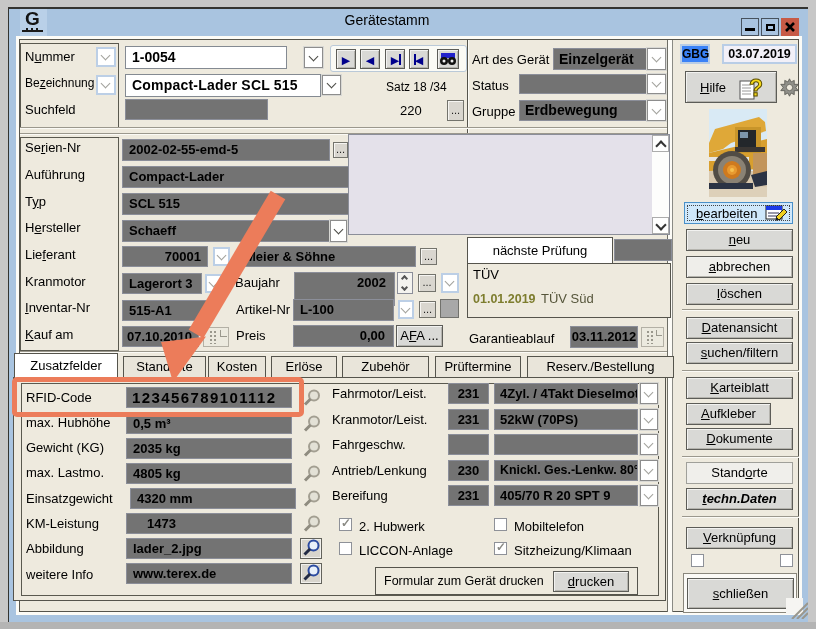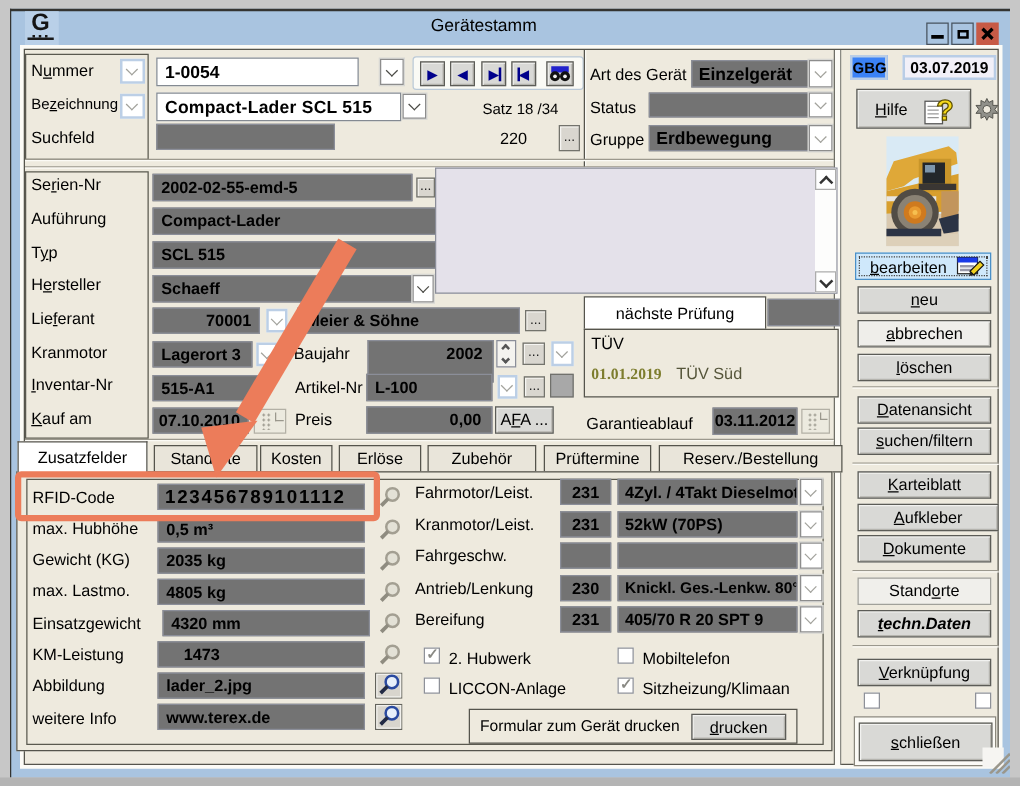--- a/index.html
+++ b/index.html
@@ -170,21 +170,21 @@
     <div style="position:absolute;left:4px;top:6px;width:6px;height:6px;border:solid #333;border-width:2px 0 0 2px;transform:rotate(45deg);"></div>
   </div>
 <div class="a" style="left:652px;top:217px;width:17px;height:17px;background:#fefefe;border:1px solid #acacac;">
     <div style="position:absolute;left:4px;top:3px;width:6px;height:6px;border:solid #333;border-width:0 2px 2px 0;transform:rotate(45deg);"></div>
   </div>
 
 <div class="a" style="left:467px;top:237px;width:146px;height:27px;background:#fff;border:1px solid #55544c;font-size:13px;text-align:center;line-height:25px;">nächste Prüfung</div>
 <div class="a inp" style="left:614px;top:239px;width:58px;height:22px;"></div>
 <div class="a" style="left:467px;top:263px;width:204px;height:55px;border:1px solid #55544c;background:#eeeade;"></div>
 <div class="a lbl" style="left:473px;top:267px;">TÜV</div>
-<div class="a lbl" style="left:473px;top:292px;font-weight:bold;color:#7d7d2e;font-size:12.5px;font-family:Liberation Serif, serif;">01.01.2019</div>
+<div class="a lbl" style="left:473px;top:292px;font-weight:bold;color:#7d7d2e;font-size:12.5px;">01.01.2019</div>
 <div class="a lbl" style="left:541px;top:291px;color:#55553a;">TÜV Süd</div>
 <div class="a lbl" style="left:469px;top:331px;">Garantieablauf</div>
 <div class="a inp" style="left:570px;top:326px;width:68px;height:22px;line-height:20px;text-align:center;">03.11.2012</div>
 <div class="a" style="left:641px;top:327px;width:23px;height:20px;background:#eceadf;border:1px solid #b3b0a5;">
  <div class="a" style="left:4px;top:2px;width:8px;height:14px;background-image:radial-gradient(#9a988d 1px,transparent 1px);background-size:4px 4px;"></div>
  <div class="a" style="left:14px;top:2px;width:6px;height:6px;border-left:1px solid #9a988d;border-bottom:1px solid #9a988d;"></div>
 </div>
 <div class="a sep" style="left:20px;top:351px;width:647px;"></div>
 <div class="a sepw" style="left:20px;top:352px;width:647px;"></div>
 
@@ -356,21 +356,21 @@
 <div class="a btn" style="left:686px;top:229px;width:107px;height:22px;line-height:20px;"><u>n</u>eu</div>
 <div class="a btn" style="left:686px;top:256px;width:107px;background:#efeeea;height:22px;line-height:20px;"><u>a</u>bbrechen</div>
 <div class="a btn" style="left:686px;top:283px;width:107px;height:22px;line-height:20px;"><u>l</u>öschen</div>
 <div class="a sep" style="left:682px;top:309px;width:117px;"></div>
 <div class="a sepw" style="left:682px;top:310px;width:117px;"></div>
 <div class="a btn" style="left:686px;top:317px;width:107px;height:22px;line-height:20px;"><u>D</u>atenansicht</div>
 <div class="a btn" style="left:686px;top:342px;width:107px;height:22px;line-height:20px;"><u>s</u>uchen/filtern</div>
 <div class="a sep" style="left:682px;top:370px;width:117px;"></div>
 <div class="a sepw" style="left:682px;top:371px;width:117px;"></div>
 <div class="a btn" style="left:686px;top:377px;width:107px;height:22px;line-height:20px;"><u>K</u>arteiblatt</div>
-<div class="a btn" style="left:686px;top:403px;width:113px;height:22px;line-height:20px;"><u>A</u>ufkleber</div>
+<div class="a btn" style="left:686px;top:403px;width:85px;height:22px;line-height:20px;"><u>A</u>ufkleber</div>
 <div class="a btn" style="left:686px;top:428px;width:107px;height:22px;line-height:20px;"><u>D</u>okumente</div>
 <div class="a sep" style="left:682px;top:456px;width:117px;"></div>
 <div class="a sepw" style="left:682px;top:457px;width:117px;"></div>
 <div class="a" style="left:686px;top:462px;width:107px;height:22px;line-height:20px;background:#f0efeb;border:1px solid #a0a09a;font-size:13px;text-align:center;">Stand<u>o</u>rte</div>
 <div class="a btn" style="left:686px;top:488px;width:107px;height:22px;line-height:20px;font-weight:bold;font-style:italic;"><u>t</u>echn.Daten</div>
 <div class="a sep" style="left:682px;top:516px;width:117px;"></div>
 <div class="a sepw" style="left:682px;top:517px;width:117px;"></div>
 <div class="a btn" style="left:686px;top:527px;width:107px;height:22px;line-height:20px;"><u>V</u>erknüpfung</div>
 <div class="a cb" style="left:691px;top:554px;"></div>
 <div class="a cb" style="left:780px;top:554px;"></div>

